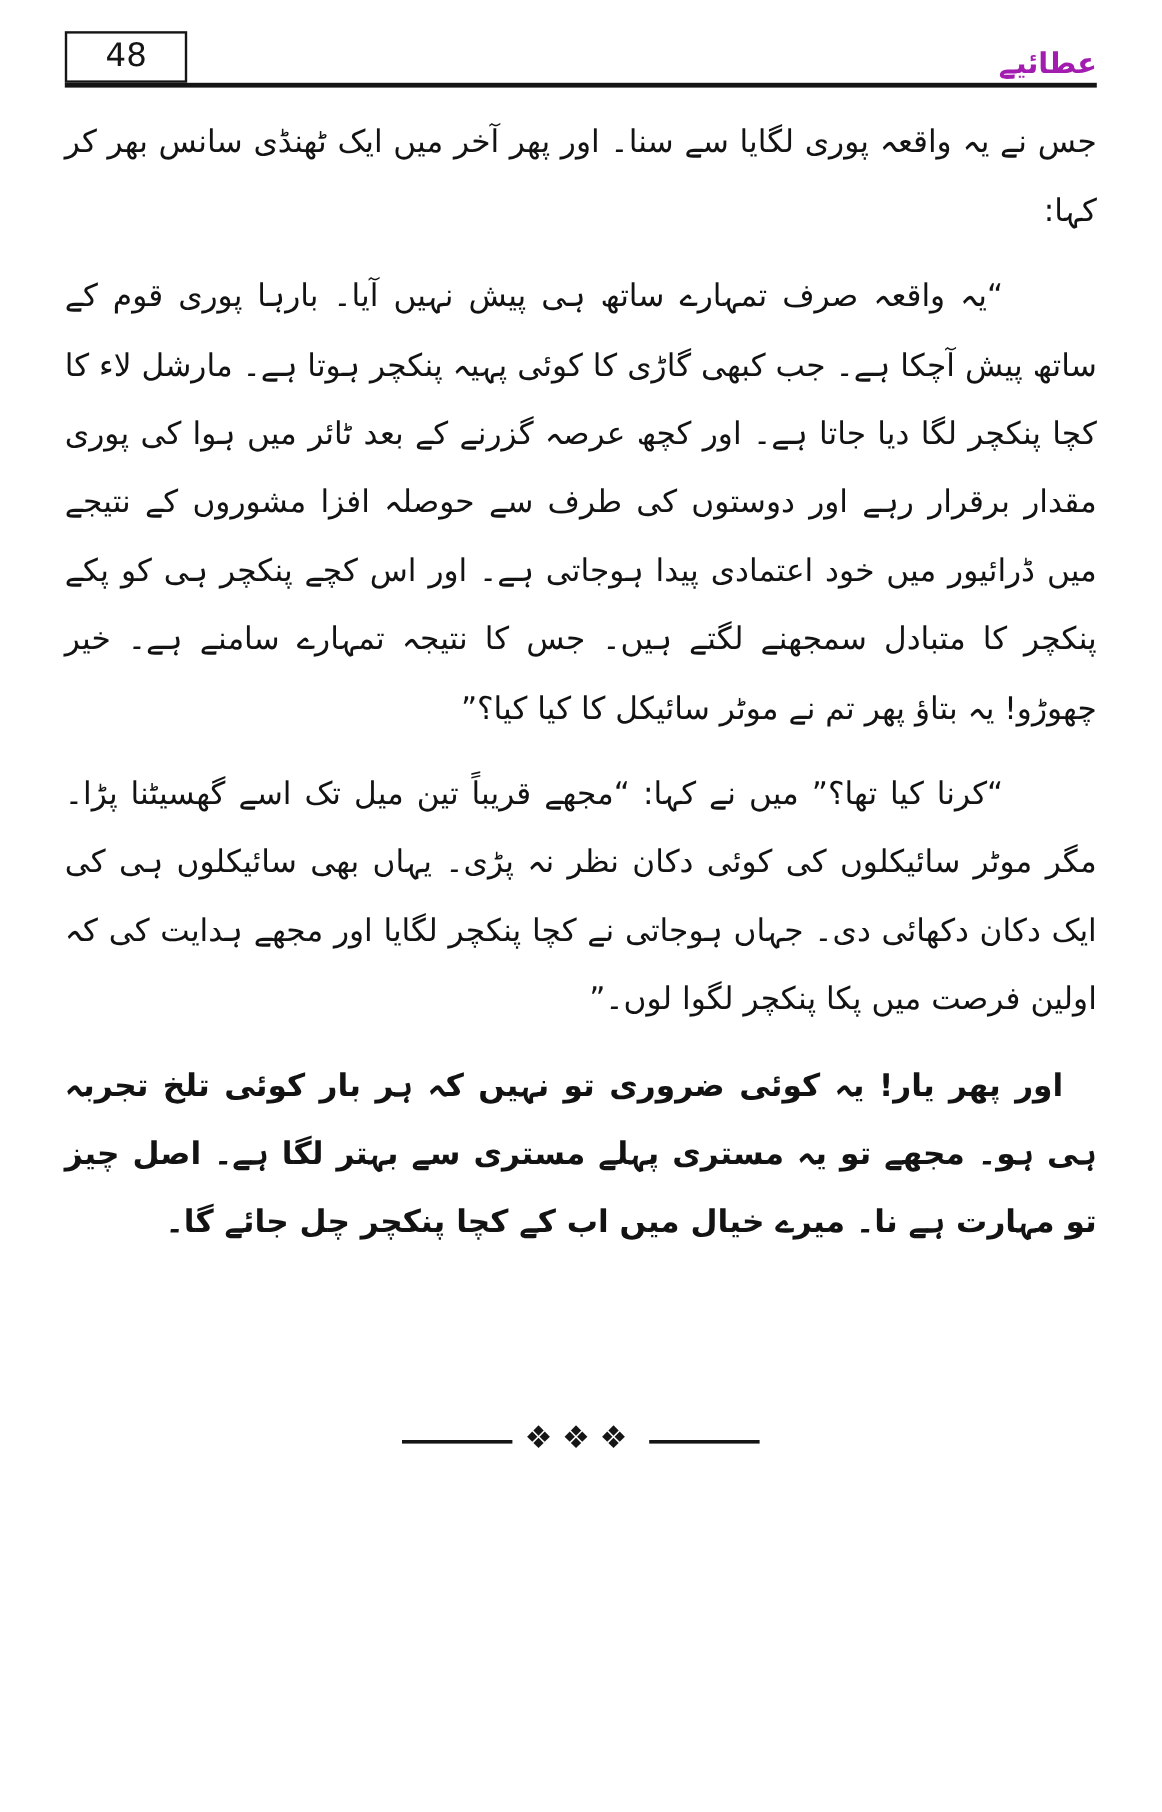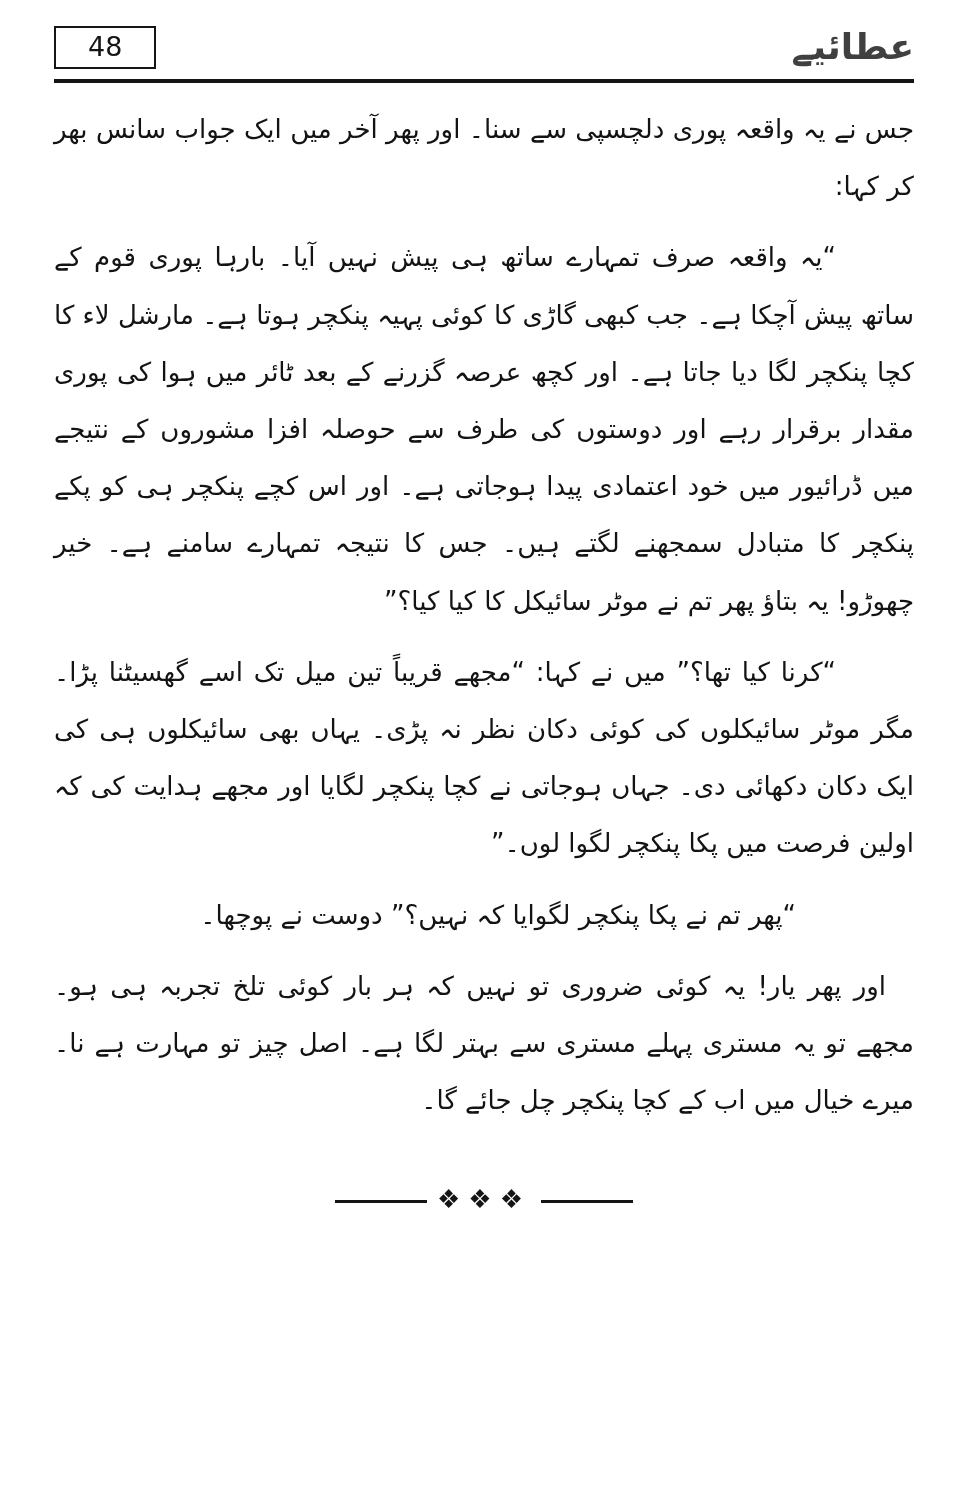--- a/index.html
+++ b/index.html
@@ -19,38 +19,37 @@
     position: relative;
     overflow: hidden;
   }
 
   
   .page-header {
     direction: ltr;
     display: flex;
     justify-content: space-between;
     align-items: flex-end;
-    padding-bottom: 10px;
     border-bottom: 4px solid #151515;
   }
 
   .page-number-box {
     border: 2px solid #151515;
     padding: 1px 32px 3px 32px;
     font-size: 27px;
     font-weight: 400;
     color: #151515;
     line-height: 1.3;
     background: #ffffff;
   }
 
   .header-title {
-    font-size: 36px;
+    font-size: 24px;
     font-weight: 700;
-    color: #404040;
+    color: #a21caf;
     direction: rtl;
     padding-bottom: 2px;
   }
 
   
   .content {
     direction: rtl;
     margin-top: 18px;
     font-size: 26px;
     line-height: 2.2;
@@ -62,20 +61,21 @@
   .content p {
     margin-bottom: 14px;
   }
 
   .indent {
     text-indent: 78px;
   }
 
   .indent-small {
     text-indent: 28px;
+    font-weight: bold;
   }
 
   .indent-large {
     text-indent: 118px;
   }
 
   
   .end-divider {
     position: absolute;
     left: 0;
@@ -105,24 +105,23 @@
 <body>
 
 <div class="page">
 
   <div class="page-header">
     <div class="page-number-box">48</div>
     <div class="header-title">عطائیے</div>
   </div>
 
   <div class="content">
-    <p>جس نے یہ واقعہ پوری دلچسپی سے سنا۔ اور پھر آخر میں ایک جواب سانس بھر کر کہا:</p>
+    <p>جس نے یہ واقعہ پوری لگایا سے سنا۔ اور پھر آخر میں ایک ٹھنڈی سانس بھر کر کہا:</p>
     <p class="indent">“یہ واقعہ صرف تمہارے ساتھ ہی پیش نہیں آیا۔ بارہا پوری قوم کے ساتھ پیش آچکا ہے۔ جب کبھی گاڑی کا کوئی پہیہ پنکچر ہوتا ہے۔ مارشل لاء کا کچا پنکچر لگا دیا جاتا ہے۔ اور کچھ عرصہ گزرنے کے بعد ٹائر میں ہوا کی پوری مقدار برقرار رہے اور دوستوں کی طرف سے حوصلہ افزا مشوروں کے نتیجے میں ڈرائیور میں خود اعتمادی پیدا ہوجاتی ہے۔ اور اس کچے پنکچر ہی کو پکے پنکچر کا متبادل سمجھنے لگتے ہیں۔ جس کا نتیجہ تمہارے سامنے ہے۔ خیر چھوڑو! یہ بتاؤ پھر تم نے موٹر سائیکل کا کیا کیا؟”</p>
     <p class="indent">“کرنا کیا تھا؟” میں نے کہا: “مجھے قریباً تین میل تک اسے گھسیٹنا پڑا۔ مگر موٹر سائیکلوں کی کوئی دکان نظر نہ پڑی۔ یہاں بھی سائیکلوں ہی کی ایک دکان دکھائی دی۔ جہاں ہوجاتی نے کچا پنکچر لگایا اور مجھے ہدایت کی کہ اولین فرصت میں پکا پنکچر لگوا لوں۔”</p>
-    <p class="indent-large">“پھر تم نے پکا پنکچر لگوایا کہ نہیں؟” دوست نے پوچھا۔</p>
     <p class="indent-small">اور پھر یار! یہ کوئی ضروری تو نہیں کہ ہر بار کوئی تلخ تجربہ ہی ہو۔ مجھے تو یہ مستری پہلے مستری سے بہتر لگا ہے۔ اصل چیز تو مہارت ہے نا۔ میرے خیال میں اب کے کچا پنکچر چل جائے گا۔</p>
   </div>
 
   <div class="end-divider">
     <span class="divider-line"></span>
     <span class="divider-symbols">❖❖❖</span>
     <span class="divider-line"></span>
   </div>
 
 </div>

